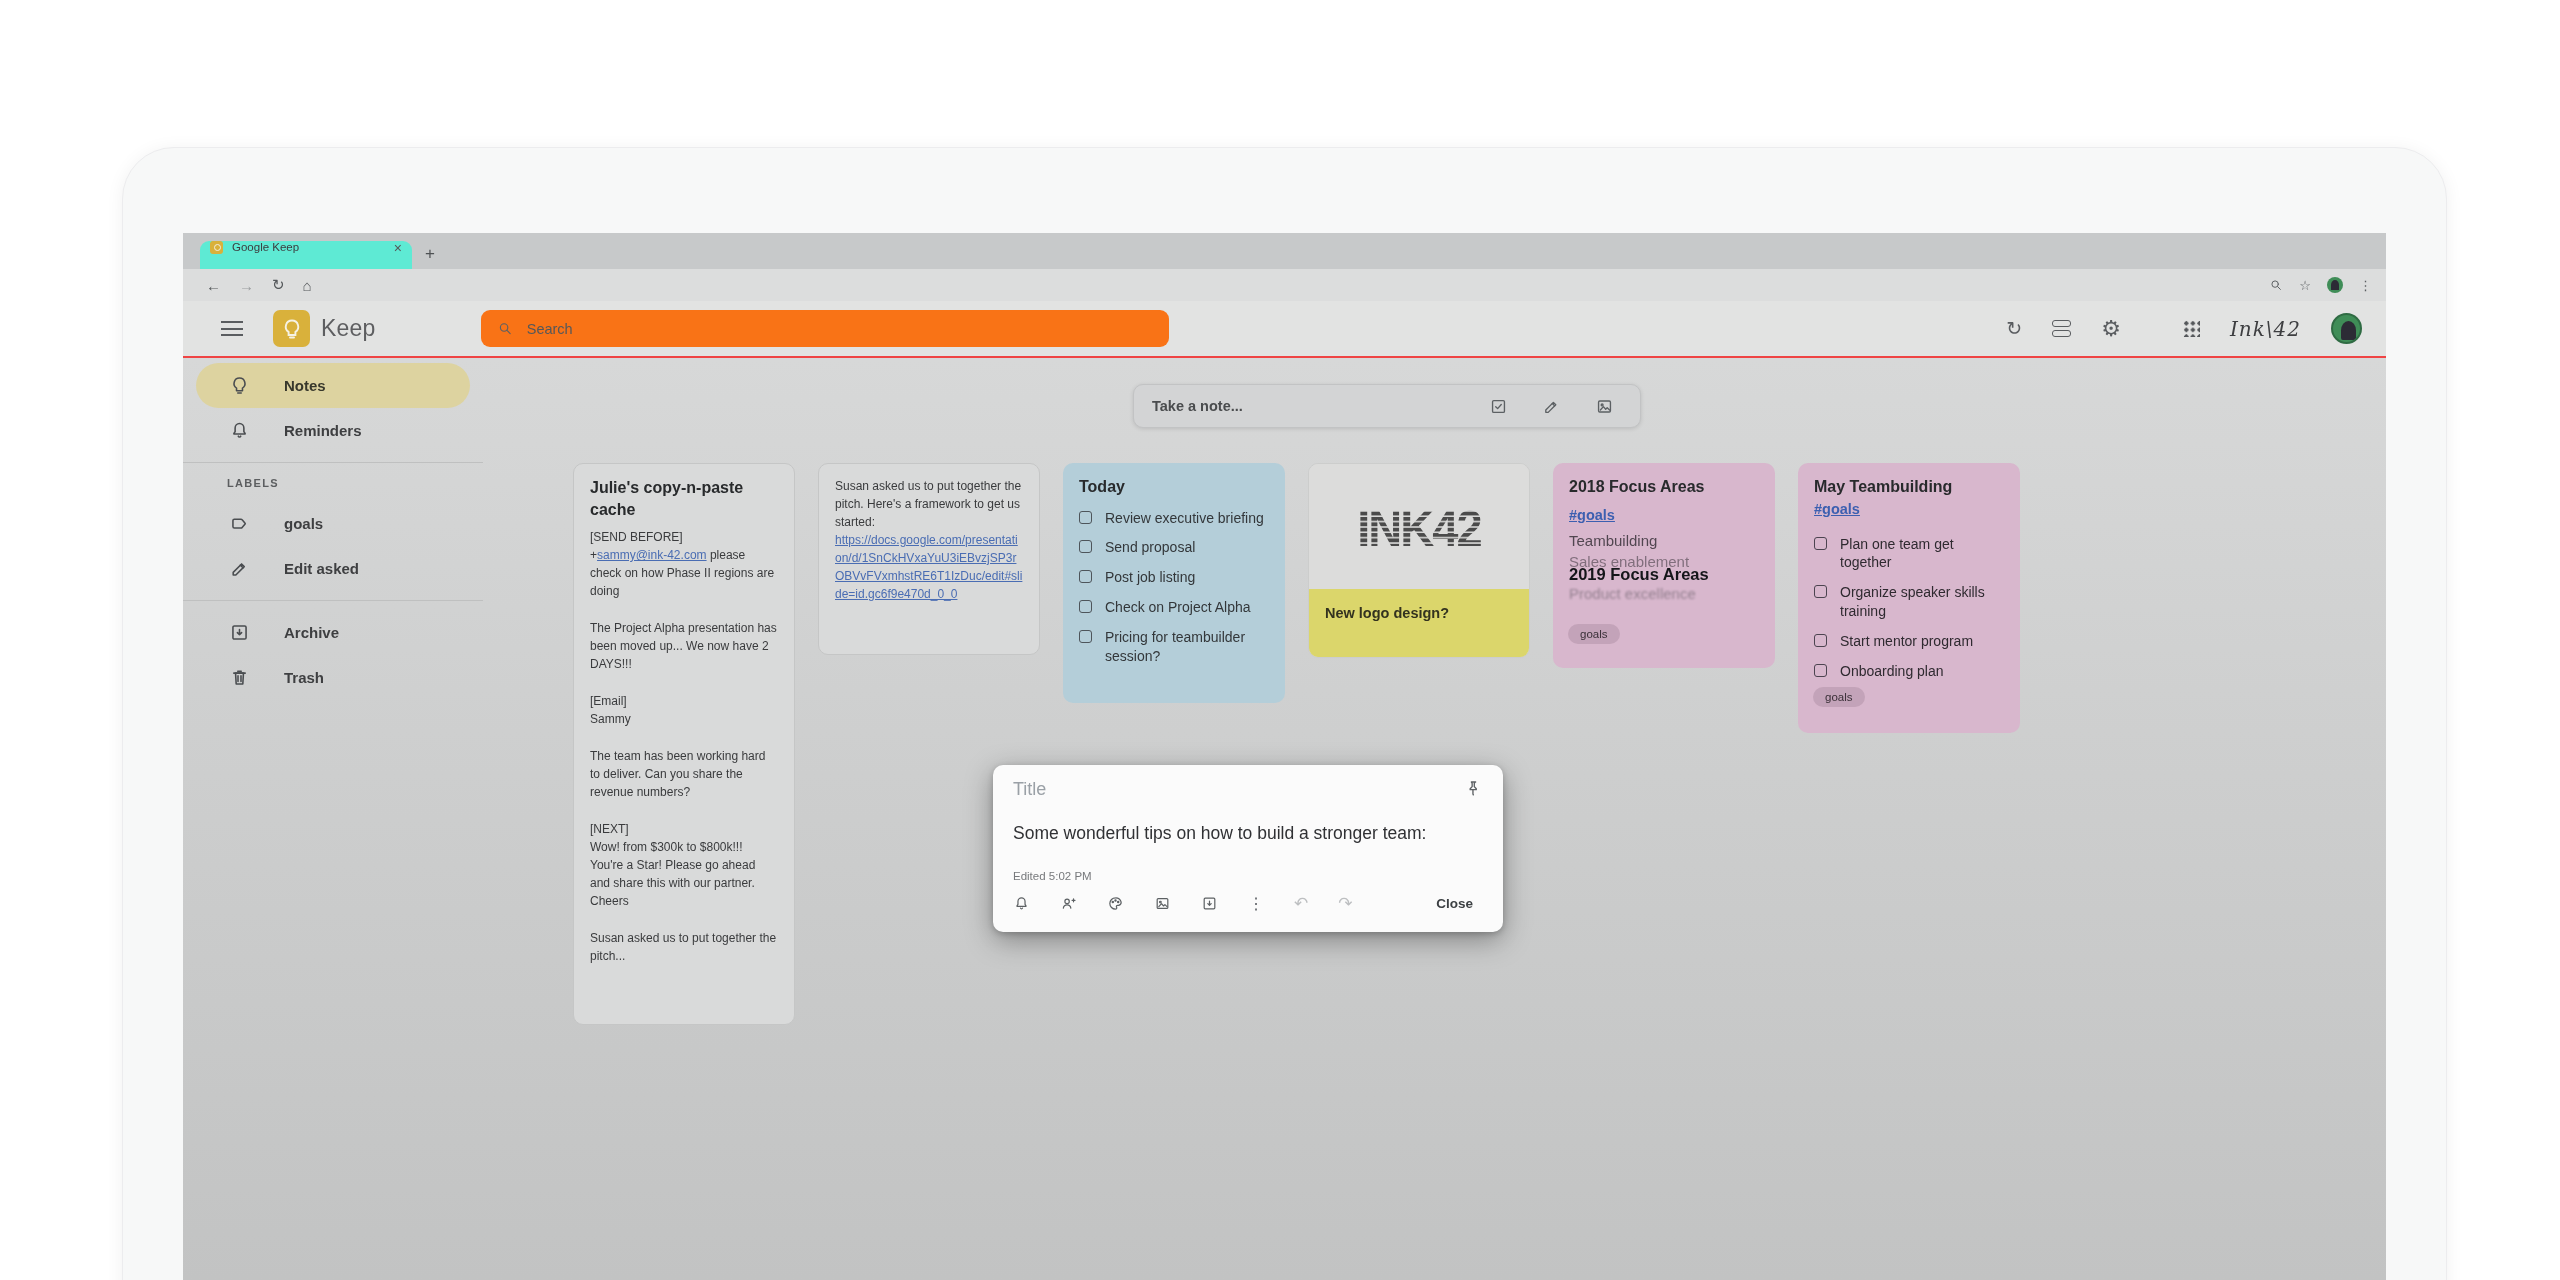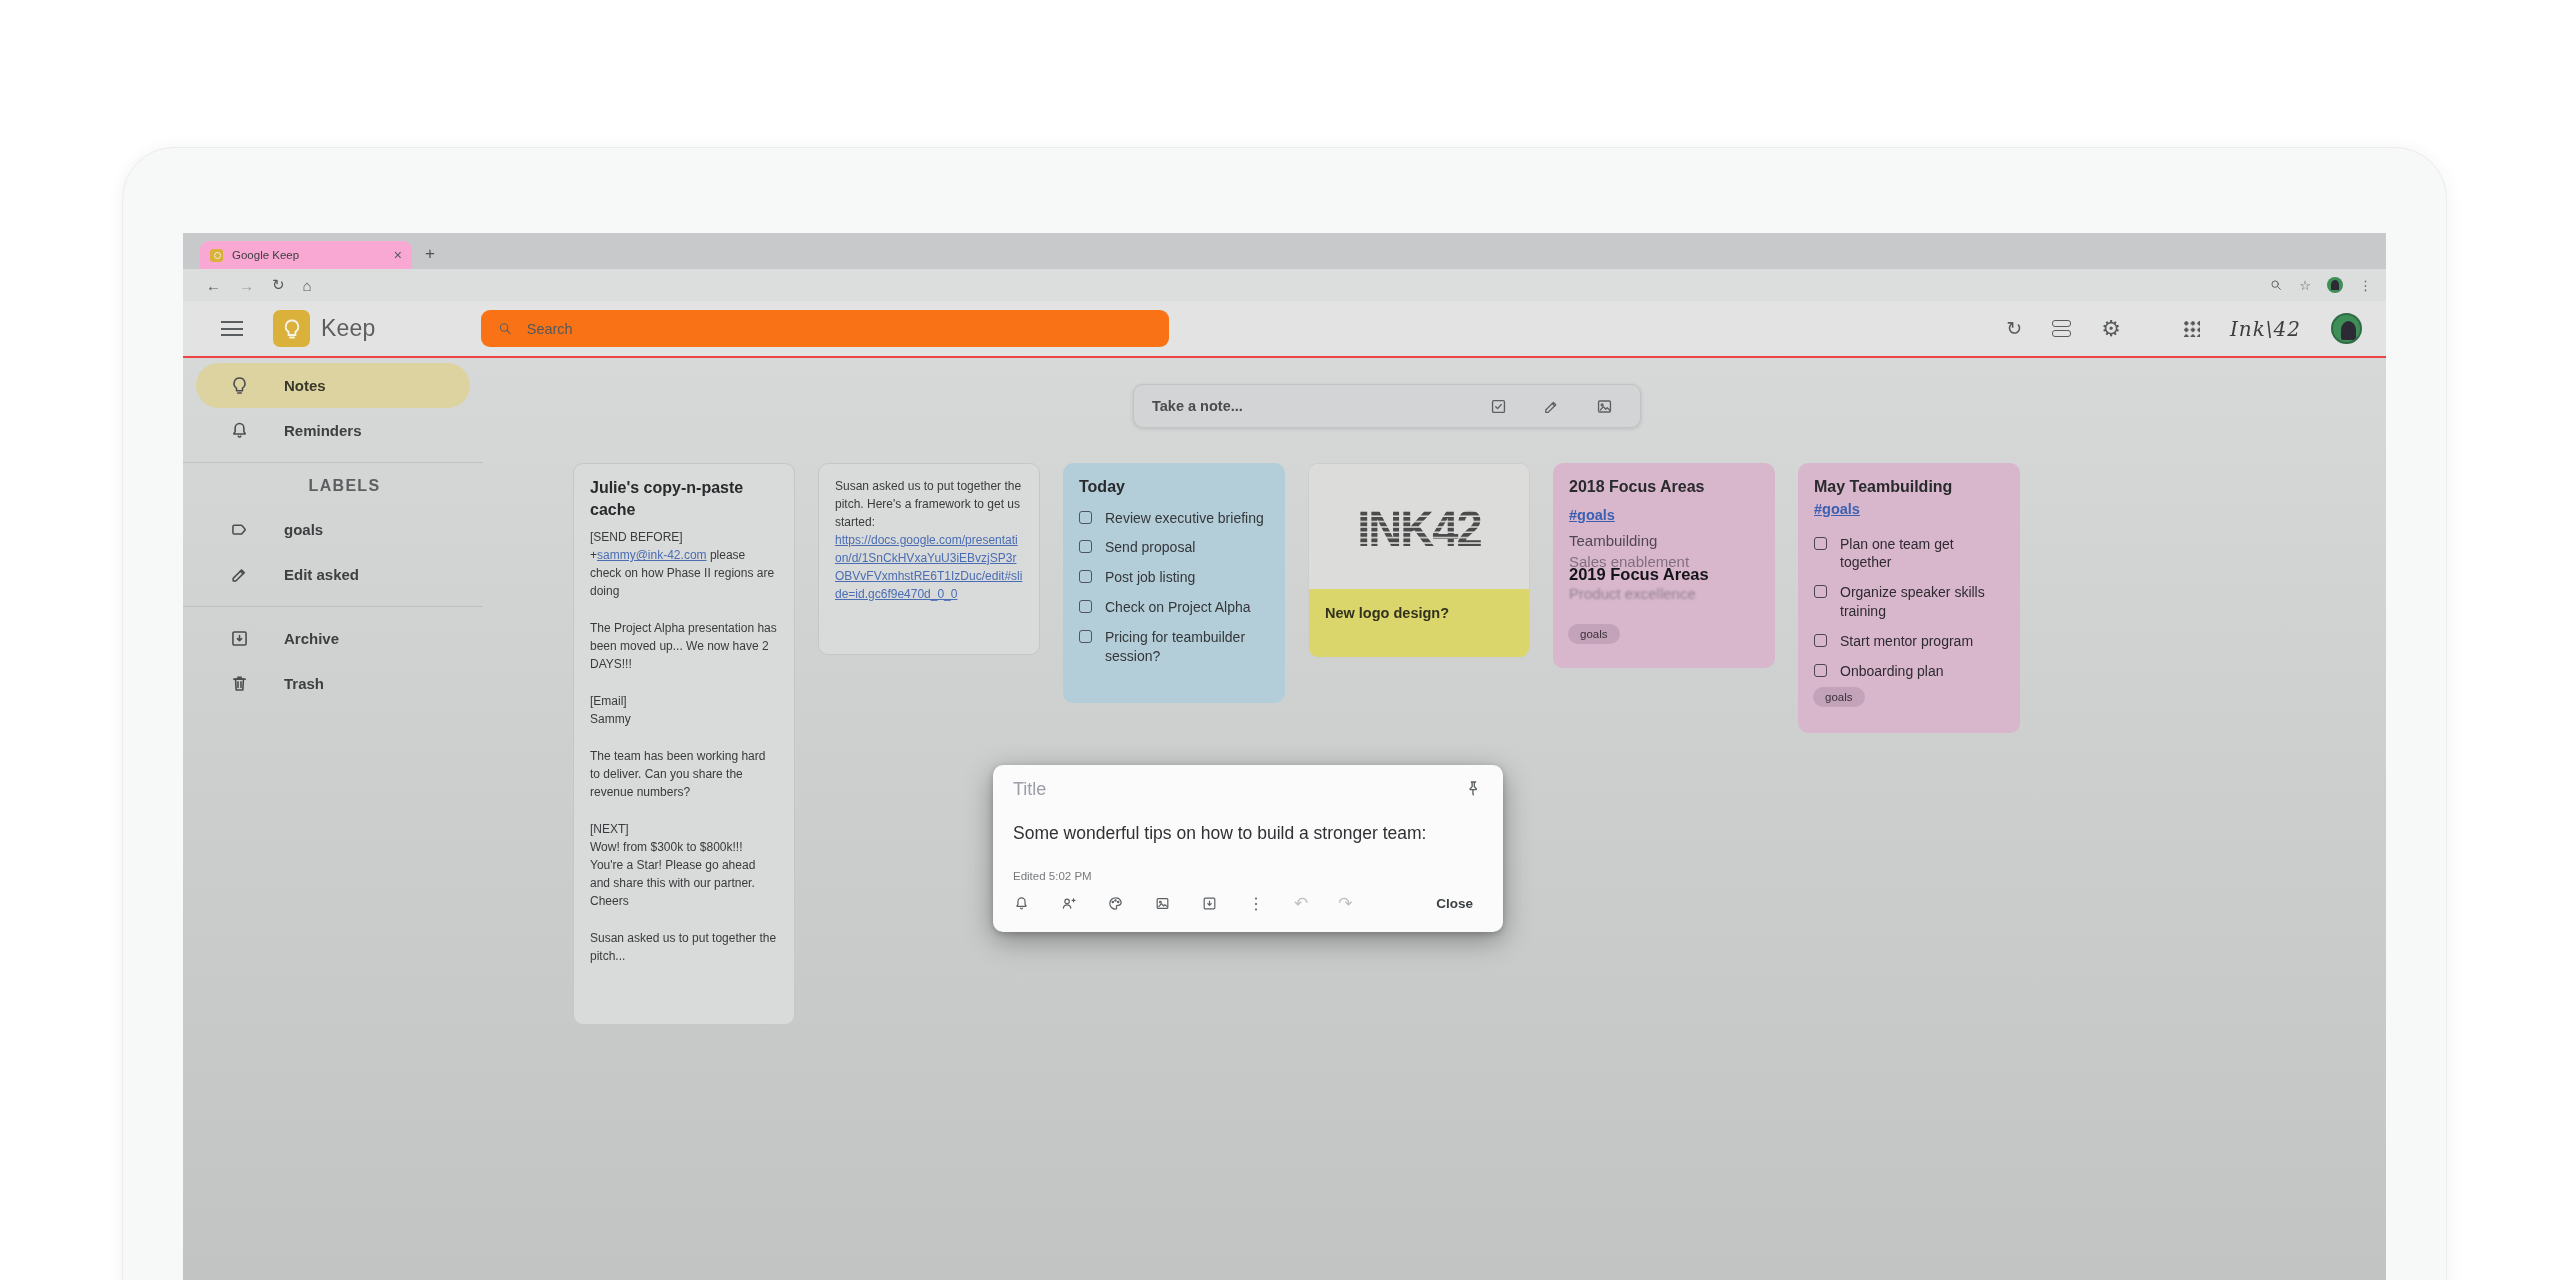--- a/index.html
+++ b/index.html
@@ -7,22 +7,22 @@
   .stage { position:relative; width:2560px; height:1280px; background:#fff; }
 
   
   .laptop { position:absolute; left:122px; top:147px; width:2325px; height:1200px;
             background:#f7f8f8; border:1px solid #ececee; border-radius:52px 52px 0 0;
             box-shadow:0 2px 18px rgba(0,0,0,.06); }
   .screen { position:absolute; left:183px; top:233px; width:2203px; height:1047px; background:#dcdddd; overflow:hidden; }
 
   
   .tabstrip { position:absolute; left:0; top:0; width:100%; height:36px; background:#c7c9ca; }
-  .tab { position:absolute; left:17px; top:8px; width:212px; height:28px; background:#f9a8d4;
-         border-radius:9px 9px 0 0; display:flex; align-items:center; padding:0 10px; gap:9px; }
+  .tab { position:absolute; left:17px; top:8px; width:212px; height:28px; background:#5eead4;
+         border-radius:9px 9px 0 0; display:flex; align-items:flex-start; padding:0 10px; gap:9px; }
   .favicon { width:13px; height:13px; background:#d9b13b; border-radius:3px; position:relative; flex:none;}
   .favicon::after{content:"";position:absolute;left:4px;top:3px;width:5px;height:5px;border:1.4px solid #f4f0e2;border-radius:50%;}
   .tab-title { font-size:11.5px; color:#3c3d3f; flex:1; white-space:nowrap; overflow:hidden; }
   .tab-close { font-size:14px; color:#55585a; line-height:1; }
   .newtab { position:absolute; left:242px; top:11px; font-size:17px; color:#4e5153; }
   .toolbar { position:absolute; left:0; top:36px; width:100%; height:32px; background:#dcdddd; display:flex; align-items:center; padding:0 14px; }
   .navglyph { font-size:15px; color:#55585b; margin:0 9px; }
   .navglyph.dim { color:#9a9d9f; }
   .omnibox { height:21px; background:#d0d2d3; border-radius:11px; display:flex; align-items:center;
              padding:0 12px; gap:7px; margin-left:8px; width:1250px; }
@@ -62,21 +62,21 @@
           background:linear-gradient(180deg,#d7d8d8 0%, #cdcece 45%, #c2c3c3 100%); }
 
   
   .sidebar { position:absolute; left:0; top:0; width:300px; }
   .side-item { height:45px; display:flex; align-items:center; gap:34px; padding-left:33px; margin:0 13px; border-radius:23px; }
   .side-item.active { background:#ddd3a0; }
   .side-item svg { width:21px; height:21px; flex:none; }
   .side-label { font-size:15px; color:#3e3f41; font-weight:bold; }
   .side-item.active .side-label { color:#38382c; }
   .side-divider { height:1px; background:#bfc0c0; margin:9px 0 9px 0; }
-  .side-heading { font-size:16px; letter-spacing:1.3px; color:#5c5e60; font-weight:bold; padding-left:23px; margin:14px 0 12px;text-align:center; }
+  .side-heading { font-size:11px; letter-spacing:1.3px; color:#5c5e60; font-weight:bold; padding-left:44px; margin:14px 0 12px; }
 
   
   .composer { position:absolute; left:950px; top:26px; width:508px; height:44px; background:#d3d4d5;
               border:1px solid #c2c3c4; border-radius:10px; box-shadow:0 1px 4px rgba(0,0,0,.12);
               display:flex; align-items:center; padding:0 18px; }
   .composer input { border:none; outline:none; background:transparent; font-size:14.5px; font-weight:bold; color:#4a4c4e; flex:1; font-family:inherit;}
   .composer input::placeholder { color:#4a4c4e; opacity:1;}
   .composer .cicons { display:flex; gap:34px; margin-right:8px;}
   .composer svg { width:19px; height:19px; }
 

